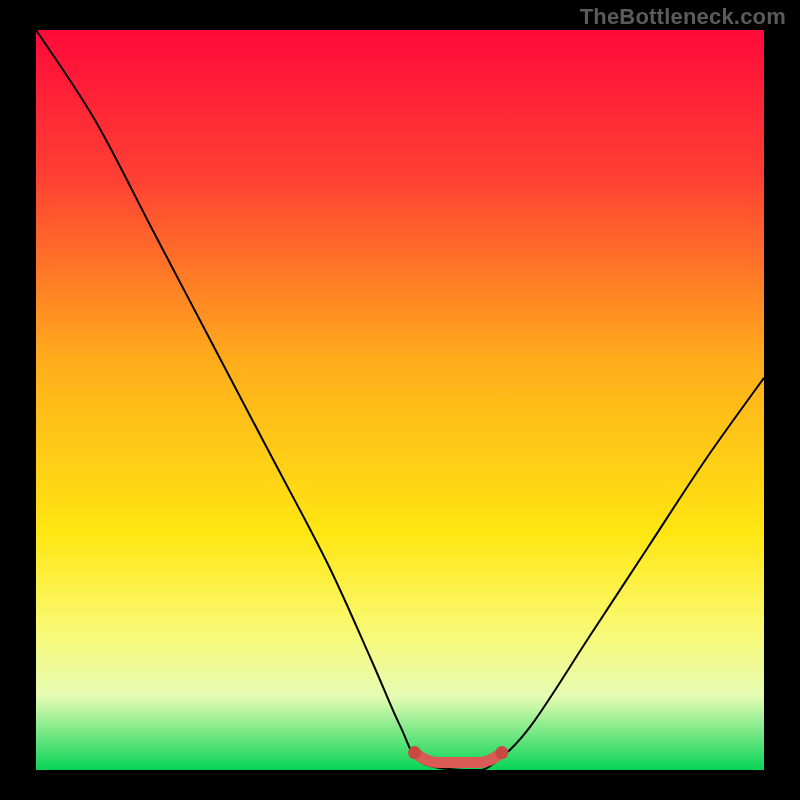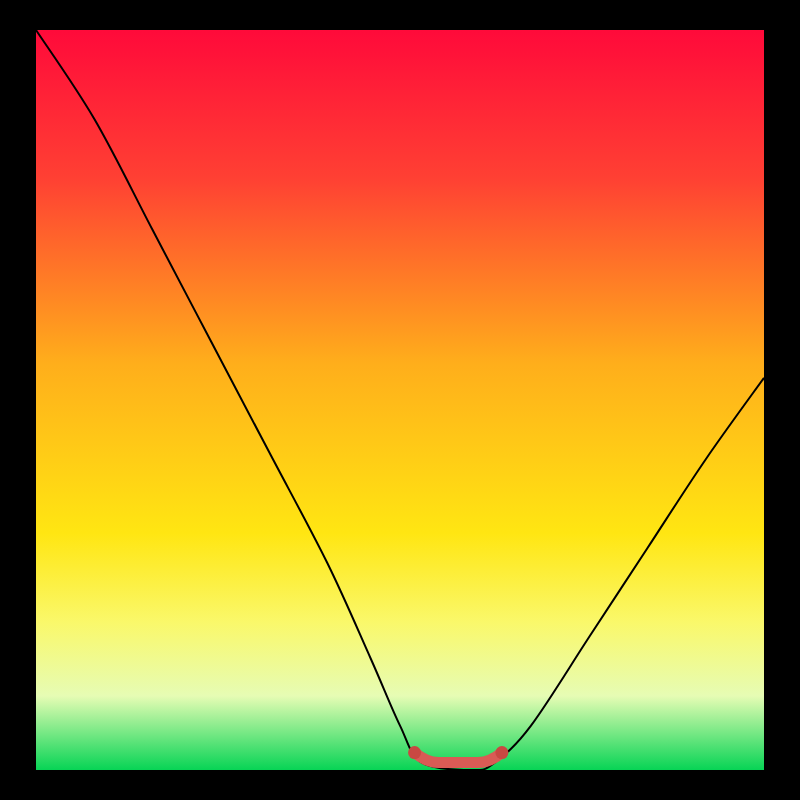--- a/index.html
+++ b/index.html
@@ -29,20 +29,21 @@
   }
   svg {
     display: block;
   }
 </style>
 </head>
 <body>
 
 <div class="frame">
 
+  <div class="watermark">TheBottleneck.com</div>
 
   <svg width="800" height="800" viewBox="0 0 800 800">
 
     <defs>
       <linearGradient id="bg-grad" x1="0" y1="0" x2="0" y2="1">
 
       <stop offset="0%" stop-color="#ff0a3a"></stop>
           <stop offset="20%" stop-color="#ff4033"></stop>
           <stop offset="45%" stop-color="#ffae1b"></stop>
           <stop offset="68%" stop-color="#ffe612"></stop>

